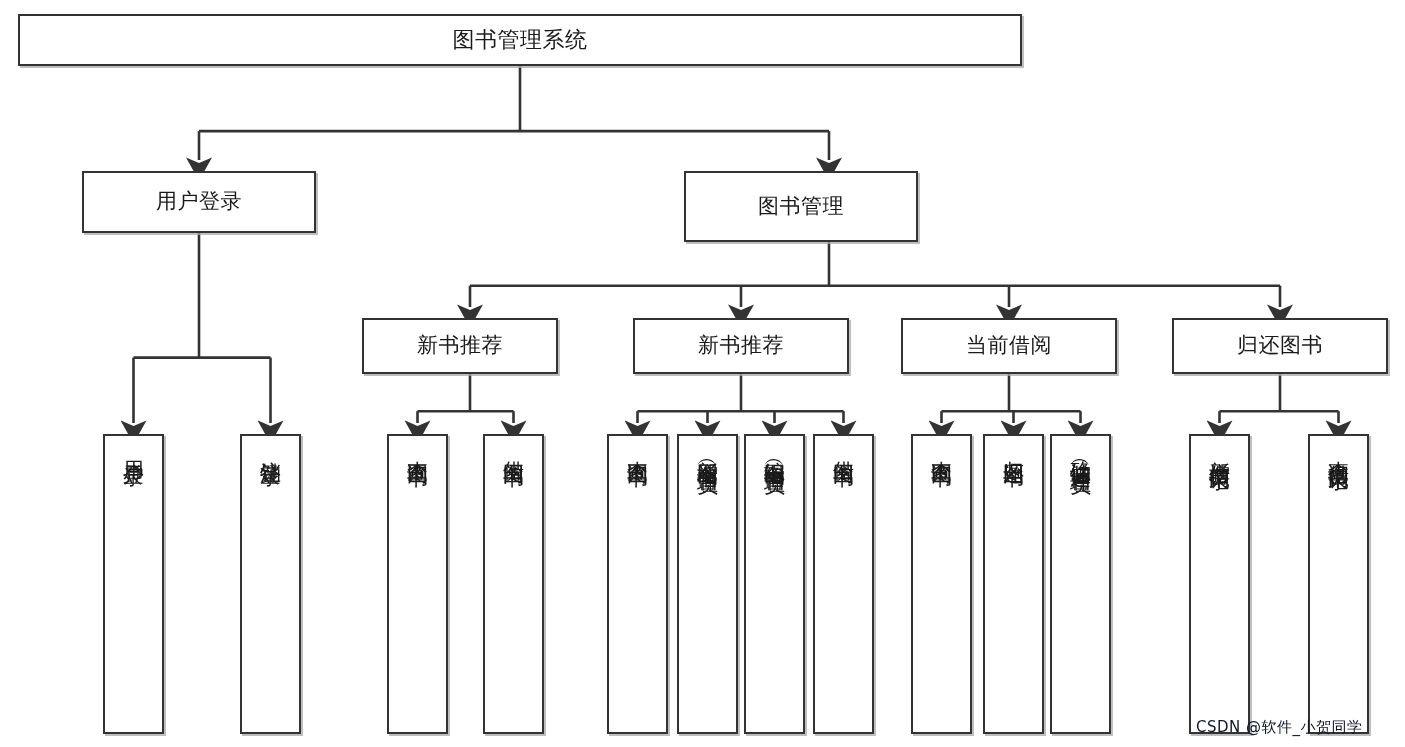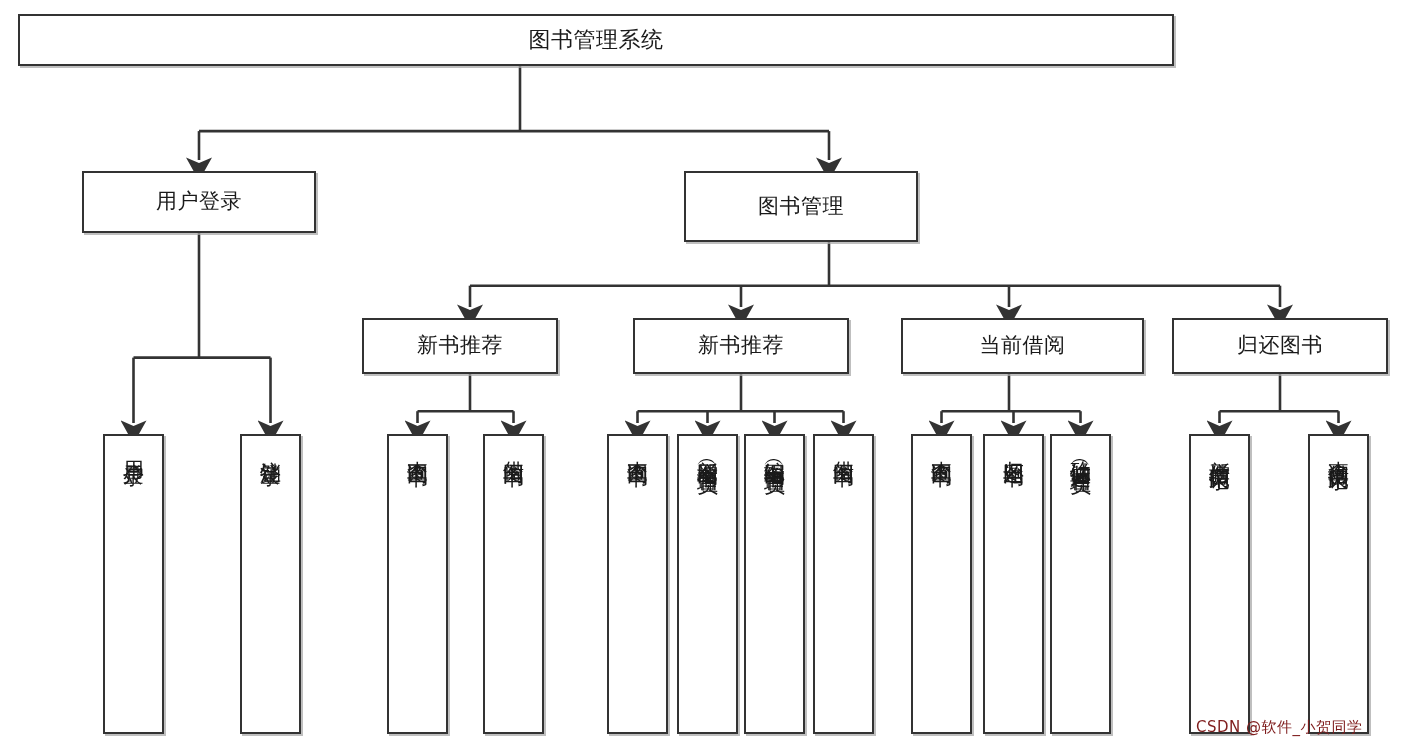--- a/index.html
+++ b/index.html
@@ -61,21 +61,21 @@
     text-orientation: upright;
     font-size: 21px;
     line-height: 1.05;
     letter-spacing: 2px;
     white-space: normal;
     max-height: 100%;
   }
   .watermark {
     position: absolute;
     font-size: 15px;
-    color: #7f1d1d;
+    color: #0f172a;
     white-space: nowrap;
     letter-spacing: 0.5px;
   }
 </style>
 </head>
 <body>
 
 <div id="canvas">
   <svg class="edges" viewBox="0 0 1405 747">
     <defs>
@@ -114,36 +114,36 @@
         <path d="M1013.5,411.2 L1013.5,423" marker-end="url(#arrow)"></path>
         <path d="M1080.5,411.2 L1080.5,423" marker-end="url(#arrow)"></path>
         <path d="M1280,374 L1280,411.2"></path>
         <path d="M1219.5,411.2 L1338.5,411.2"></path>
         <path d="M1219.5,411.2 L1219.5,423" marker-end="url(#arrow)"></path>
         <path d="M1338.5,411.2 L1338.5,423" marker-end="url(#arrow)"></path>
       </g>
   </svg>
 
   <div id="node-layer">
-      <div class="node horiz root" style="left: 18px; top: 14px; width: 1156px; height: 52px;">
+      <div class="node horiz root" style="left: 18px; top: 14px; width: 1004px; height: 52px;">
         <span class="node-label">图书管理系统</span>
       </div>
       <div class="node horiz" style="left: 82px; top: 171px; width: 234px; height: 62px;">
         <span class="node-label">用户登录</span>
       </div>
       <div class="node horiz" style="left: 684px; top: 171px; width: 234px; height: 71px;">
         <span class="node-label">图书管理</span>
       </div>
       <div class="node horiz" style="left: 362px; top: 318px; width: 196px; height: 56px;">
         <span class="node-label">新书推荐</span>
       </div>
       <div class="node horiz" style="left: 633px; top: 318px; width: 216px; height: 56px;">
         <span class="node-label">新书推荐</span>
       </div>
-      <div class="node horiz" style="left: 901px; top: 318px; width: 243px; height: 56px;">
+      <div class="node horiz" style="left: 901px; top: 318px; width: 216px; height: 56px;">
         <span class="node-label">当前借阅</span>
       </div>
       <div class="node horiz" style="left: 1172px; top: 318px; width: 216px; height: 56px;">
         <span class="node-label">归还图书</span>
       </div>
       <div class="node vert" style="left: 103px; top: 434px; width: 61px; height: 300px;">
         <span class="node-label">用户登录</span>
       </div>
       <div class="node vert" style="left: 240px; top: 434px; width: 61px; height: 300px;">
         <span class="node-label">注销登录</span>

